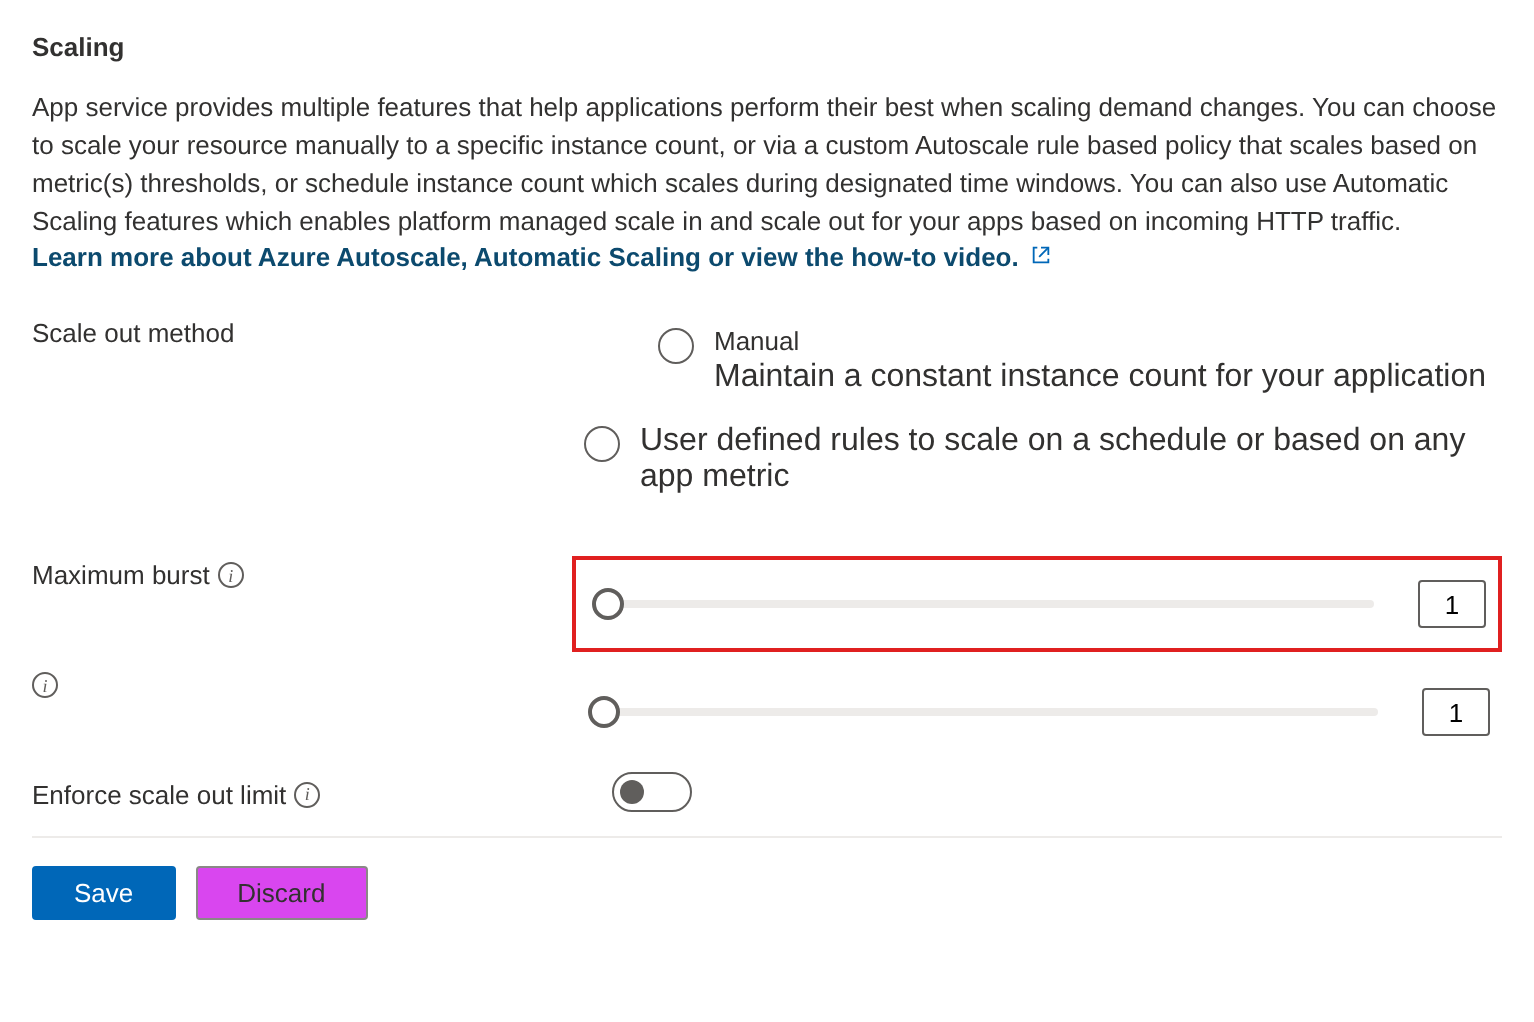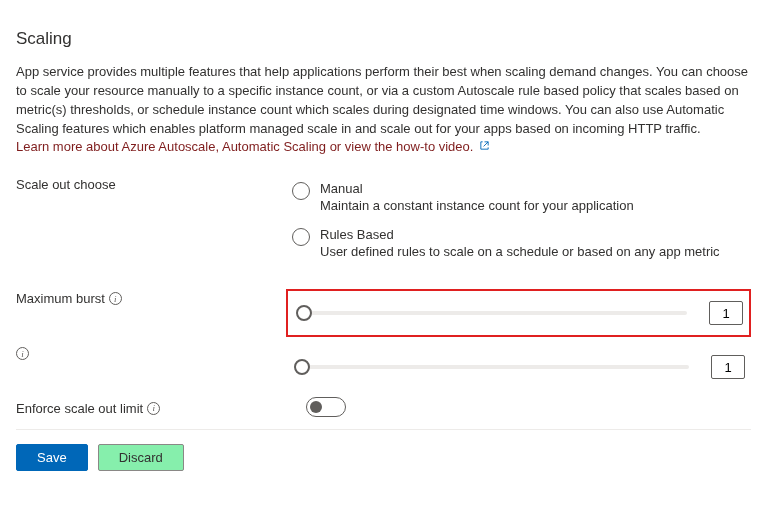--- a/index.html
+++ b/index.html
@@ -5,33 +5,33 @@
     * { box-sizing: border-box; margin: 0; padding: 0; }
     body {
       font-family: 'Segoe UI', -apple-system, sans-serif;
       font-size: 13px;
       color: #323130;
       background: #fff;
       width: 767px;
       padding: 16px 16px 0 16px;
     }
     h2 {
-      font-size: 17px;
-      font-weight: 400;
+      font-size: 13px;
+      font-weight: 700;
       margin-bottom: 14px;
-      margin-top: 13px;
     }
     .description {
       font-size: 13px;
       line-height: 1.45;
       margin-bottom: 18px;
     }
     .description a {
-      color: #7f1d1d;
+      color: #0c4a6e;
       text-decoration: none;
+      font-weight: bold;
     }
     .external-icon {
       display: inline-block;
       width: 11px;
       height: 11px;
       margin-left: 2px;
       vertical-align: baseline;
     }
     .form-row {
       display: flex;
@@ -42,20 +42,21 @@
       width: 270px;
       flex-shrink: 0;
       font-size: 13px;
       padding-top: 2px;
       display: flex;
       align-items: center;
       gap: 4px;
     }
     .form-control {
       flex: 1;
+      align-items: flex-end;
     }
     .radio-group {
       display: flex;
       flex-direction: column;
     }
     .radio-option {
       display: flex;
       align-items: flex-start;
       padding: 6px 8px 8px 6px;
       gap: 10px;
@@ -80,21 +81,21 @@
       position: absolute;
       width: 10px;
       height: 10px;
       background: #0067b8;
       border-radius: 50%;
       top: 3px;
       left: 3px;
     }
     .radio-text { flex: 1; }
     .radio-title { font-size: 13px; margin-bottom: 2px; }
-    .radio-desc { font-size: 13px; color: #323130; }
+    .radio-desc { font-size: 16px; color: #323130; }
     .slider-row {
       display: flex;
       align-items: center;
       gap: 12px;
       padding: 10px 6px;
     }
     .slider-row.highlighted {
       border: 2px solid #e02020;
     }
     .slider-track {
@@ -175,21 +176,21 @@
       cursor: pointer;
       font-family: inherit;
     }
     .btn-primary {
       background: #0067b8;
       color: #fff;
       border: 1px solid #0067b8;
       text-align: right;
     }
     .btn-secondary {
-      background: #86efac;
+      background: #d946ef;
       color: #323130;
       border: 1px solid #8a8886;
     }
     .section-gap { height: 14px; }
   </style>
 </head>
 <body>
 
 <h2>Scaling</h2>
 
@@ -200,36 +201,35 @@
     <span>Learn more about Azure Autoscale, Automatic Scaling or view the how-to video.</span>
     <svg class="external-icon" viewBox="0 0 12 12" fill="none" stroke="#0067b8" stroke-width="1">
       <path d="M4 2 H2 V10 H10 V8"></path>
         <path d="M6 2 H10 V6"></path>
         <path d="M10 2 L5 7"></path>
     </svg>
   </a>
 </p>
 
 <div class="form-row">
-  <div class="form-label">Scale out choose</div>
+  <div class="form-label">Scale out method</div>
   <div class="form-control radio-group">
 
     <div class="radio-option">
       <div class="radio-circle"></div>
       <div class="radio-text">
         <div class="radio-title">Manual</div>
         <div class="radio-desc">Maintain a constant instance count for your application</div>
       </div>
     </div>
 
 
     <div class="radio-option">
       <div class="radio-circle"></div>
       <div class="radio-text">
-        <div class="radio-title">Rules Based</div>
         <div class="radio-desc">User defined rules to scale on a schedule or based on any app metric</div>
       </div>
     </div>
 
   </div>
 </div>
 
 <div class="section-gap"></div>
 
 <div class="form-row">

